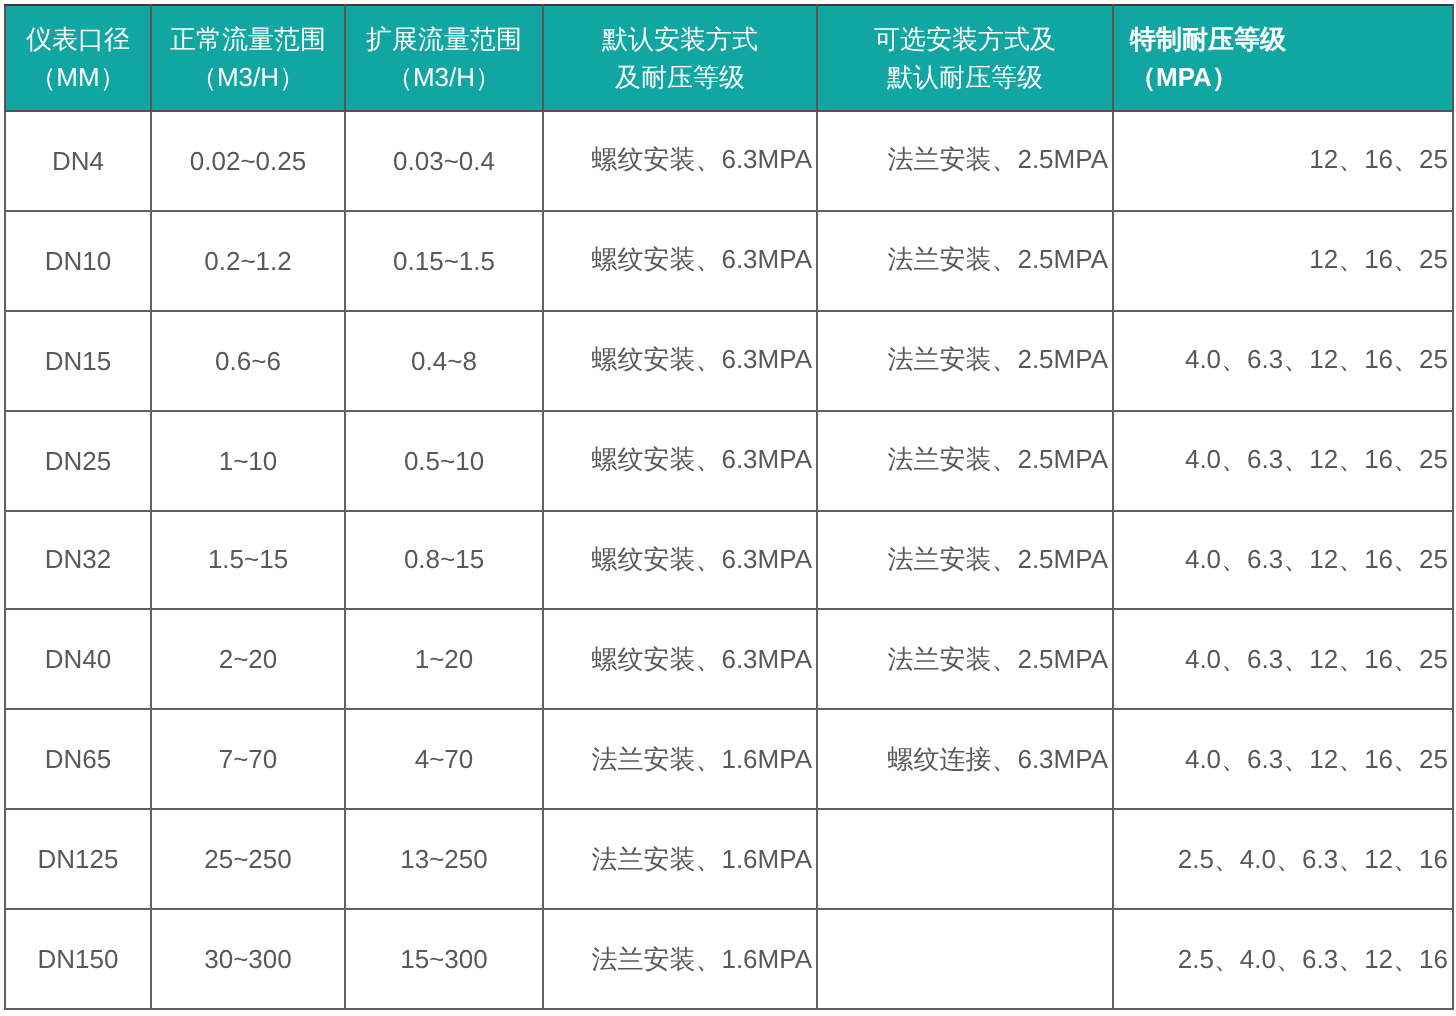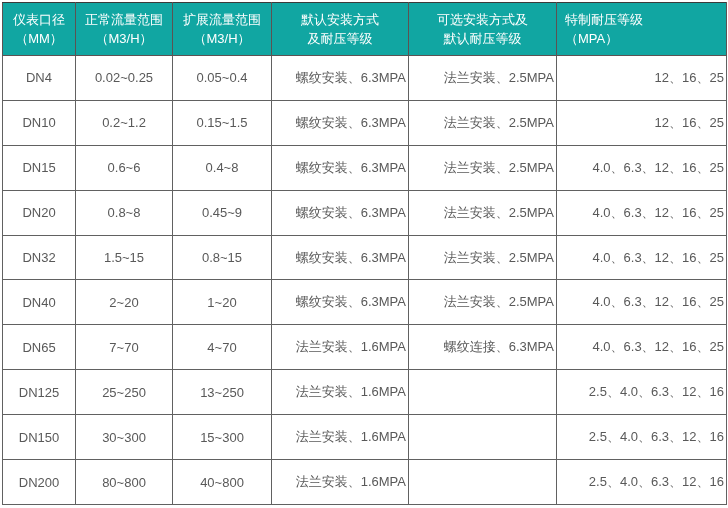--- a/index.html
+++ b/index.html
@@ -36,20 +36,21 @@
     height: 52px;
     border: 1px solid var(--header-sep, #5c5252);
     border-top: 1px solid var(--outer-border, #3a3a3a);
     text-align: center;
     vertical-align: middle;
     padding: 0 4px;
   }
   table.spec-table th.align-left {
     text-align: left;
     padding-left: 8px;
+    font-weight: bold;
   }
   table.spec-table th .hline {
     display: block;
     line-height: 19px;
     white-space: nowrap;
   }
   table.spec-table td {
     font-size: 13px;
     color: var(--body-text, #595959);
     border: 1px solid var(--grid-line, #616161);
@@ -107,21 +108,21 @@
         <th class="align-left">
           <span class="hline">特制耐压等级</span>
           <span class="hline">（MPA）</span>
         </th>
       </tr>
     </thead>
     <tbody>
         <tr>
           <td class="align-center">DN4</td>
           <td class="align-center">0.02~0.25</td>
-          <td class="align-center">0.05~0.4</td>
+          <td class="align-center">0.03~0.4</td>
           <td class="align-left">螺纹安装、6.3MPA</td>
           <td class="align-left">法兰安装、2.5MPA</td>
           <td class="align-left">12、16、25</td>
         </tr>
         <tr>
           <td class="align-center">DN10</td>
           <td class="align-center">0.2~1.2</td>
           <td class="align-center">0.15~1.5</td>
           <td class="align-left">螺纹安装、6.3MPA</td>
           <td class="align-left">法兰安装、2.5MPA</td>
@@ -129,23 +130,23 @@
         </tr>
         <tr>
           <td class="align-center">DN15</td>
           <td class="align-center">0.6~6</td>
           <td class="align-center">0.4~8</td>
           <td class="align-left">螺纹安装、6.3MPA</td>
           <td class="align-left">法兰安装、2.5MPA</td>
           <td class="align-left">4.0、6.3、12、16、25</td>
         </tr>
         <tr>
-          <td class="align-center">DN20</td>
-          <td class="align-center">0.8~8</td>
-          <td class="align-center">0.45~9</td>
+          <td class="align-center">DN25</td>
+          <td class="align-center">1~10</td>
+          <td class="align-center">0.5~10</td>
           <td class="align-left">螺纹安装、6.3MPA</td>
           <td class="align-left">法兰安装、2.5MPA</td>
           <td class="align-left">4.0、6.3、12、16、25</td>
         </tr>
         <tr>
           <td class="align-center">DN32</td>
           <td class="align-center">1.5~15</td>
           <td class="align-center">0.8~15</td>
           <td class="align-left">螺纹安装、6.3MPA</td>
           <td class="align-left">法兰安装、2.5MPA</td>
@@ -176,23 +177,15 @@
           <td class="align-left">2.5、4.0、6.3、12、16</td>
         </tr>
         <tr>
           <td class="align-center">DN150</td>
           <td class="align-center">30~300</td>
           <td class="align-center">15~300</td>
           <td class="align-left">法兰安装、1.6MPA</td>
           <td class="align-left"></td>
           <td class="align-left">2.5、4.0、6.3、12、16</td>
         </tr>
-        <tr>
-          <td class="align-center">DN200</td>
-          <td class="align-center">80~800</td>
-          <td class="align-center">40~800</td>
-          <td class="align-left">法兰安装、1.6MPA</td>
-          <td class="align-left"></td>
-          <td class="align-left">2.5、4.0、6.3、12、16</td>
-        </tr>
       </tbody>
   </table>
 </div>
 
 </body></html>

